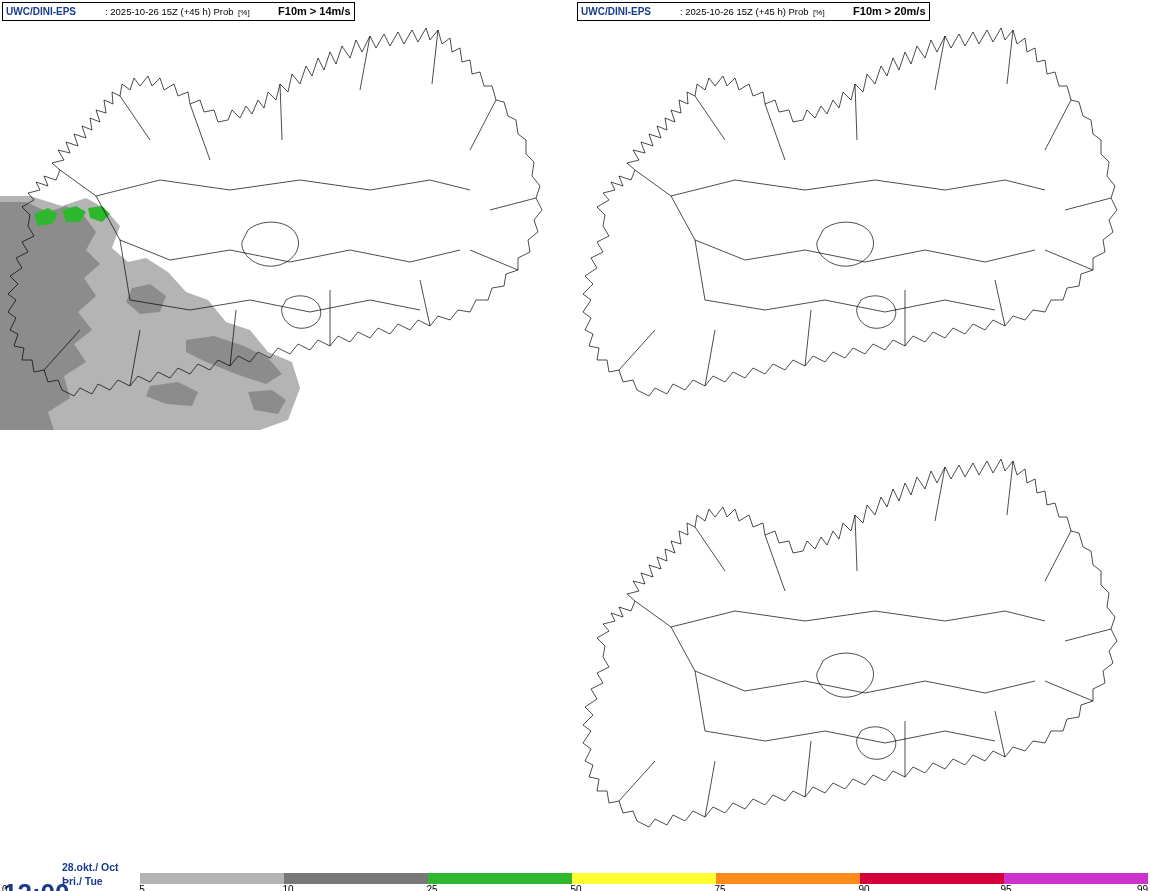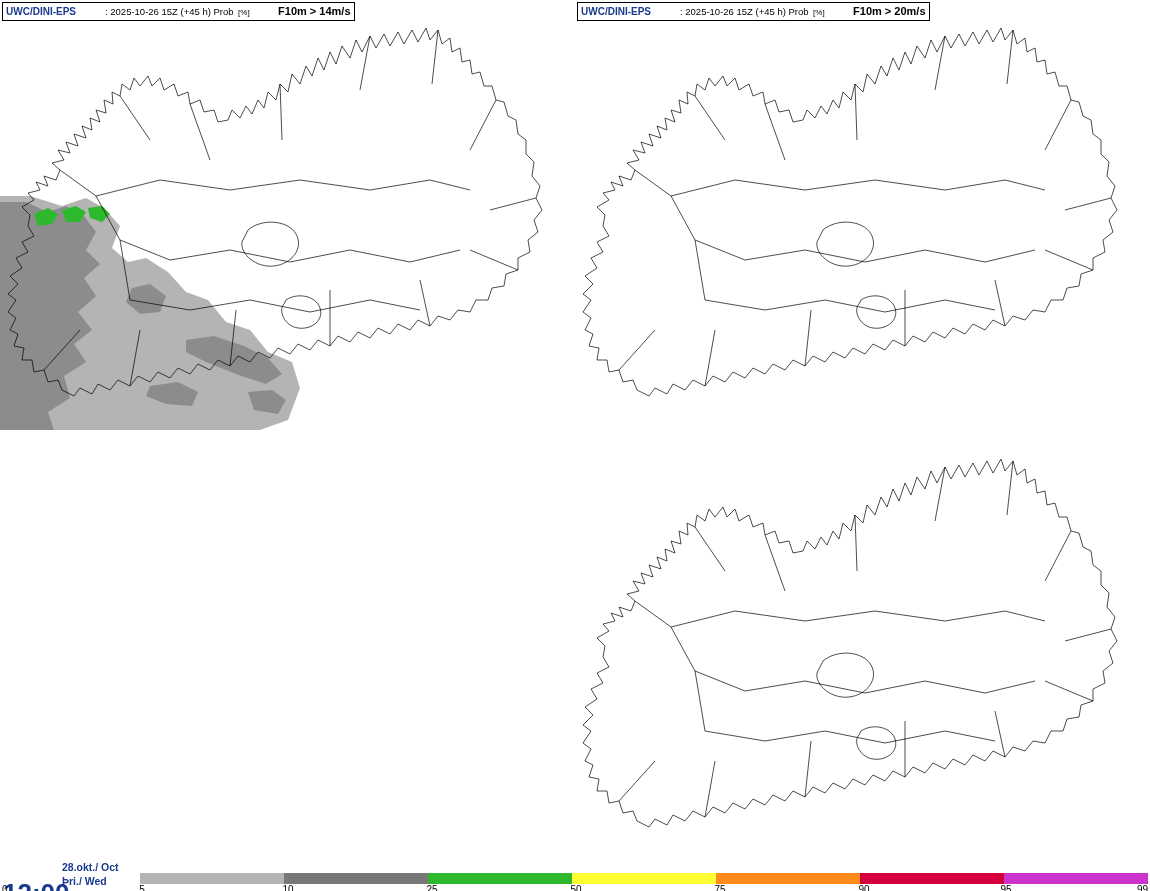--- a/index.html
+++ b/index.html
@@ -232,21 +232,21 @@
         <path d="M286,300 C298,292 316,296 320,308 C324,320 312,330 298,328 C284,326 278,310 284,304 Z"></path>
       </g>
     </svg>
   </div>
 </div>
 
 <div class="footer">
   <div class="clock">12:00</div>
   <div class="datelines">
     <div>28.okt./ Oct</div>
-    <div>Þri./ Wed</div>
+    <div>Þri./ Tue</div>
   </div>
 
   <div class="colorbar">
     <div class="cb-seg" style="background:#b4b4b4"></div>
     <div class="cb-seg" style="background:#787878"></div>
     <div class="cb-seg" style="background:#2eb82e"></div>
     <div class="cb-seg" style="background:#ffff33"></div>
     <div class="cb-seg" style="background:#ff8c1a"></div>
     <div class="cb-seg" style="background:#d4003c"></div>
     <div class="cb-seg" style="background:#cc33cc"></div>

